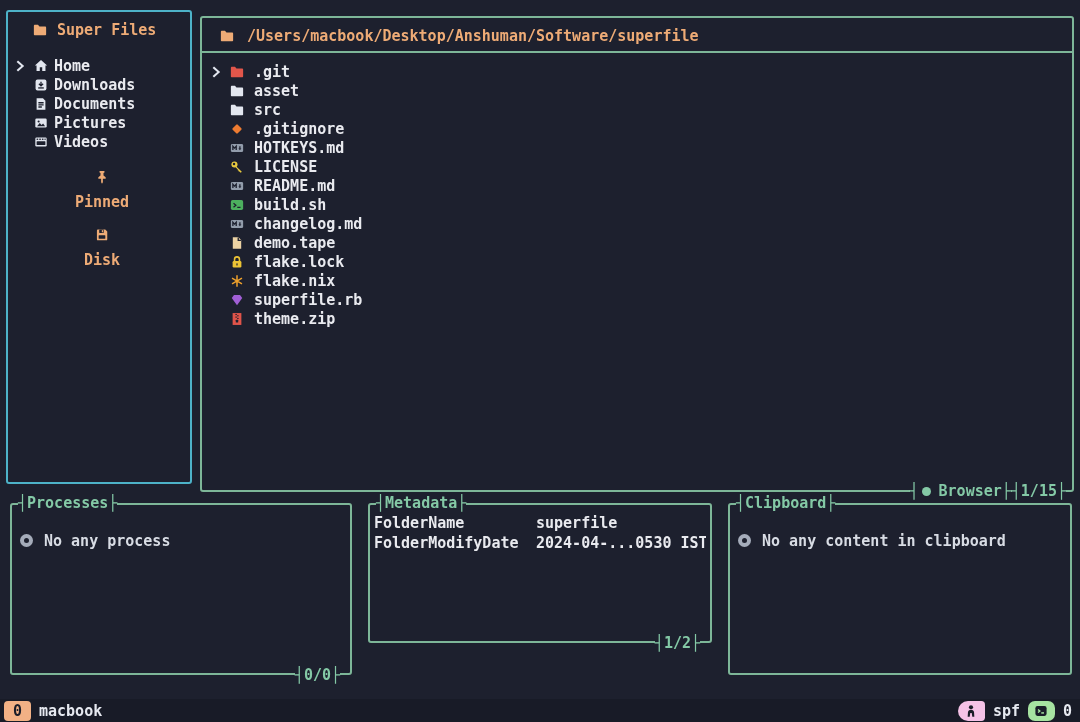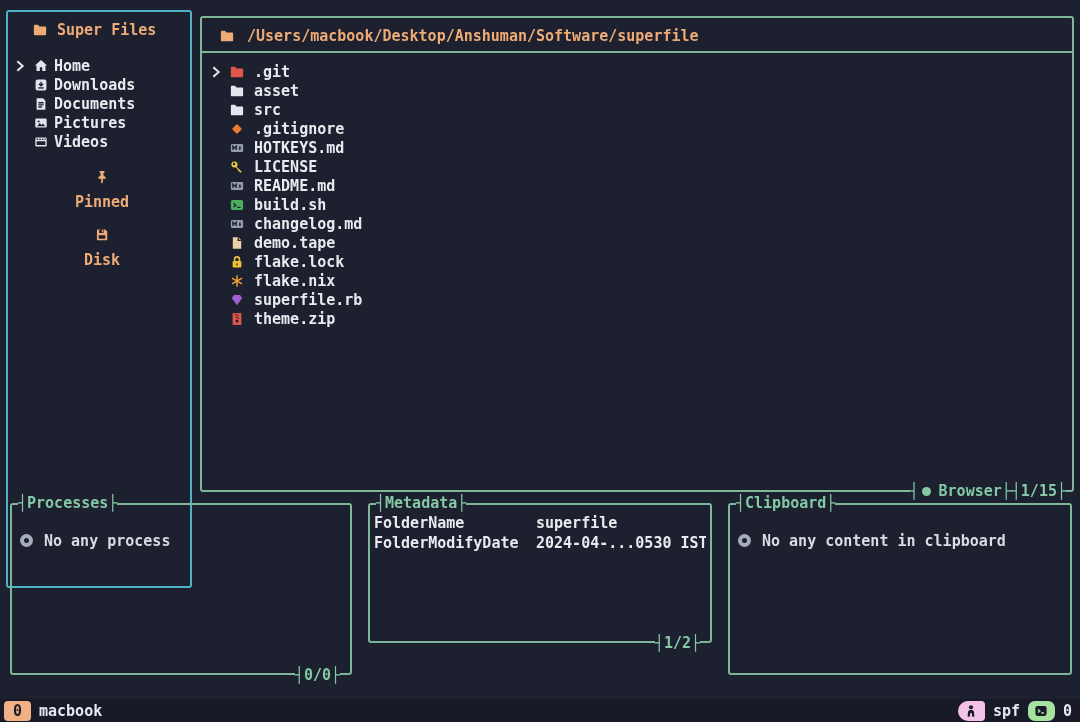--- a/index.html
+++ b/index.html
@@ -20,21 +20,21 @@
     font-family: "DejaVu Sans Mono", "DejaVu Sans", monospace;
     font-weight: bold; font-size: 15px; color: var(--text);
   }
   .ic { display: inline-flex; align-items: center; justify-content: center; }
   .ic svg { display: block; }
   .bgs { stroke: var(--bg); stroke-width: 1.5; fill: none; }
   .bgf { fill: var(--bg); stroke: none; }
 
   
   .sidebar {
-    position: absolute; left: 6px; top: 10px; width: 186px; height: 578px;
+    position: absolute; left: 6px; top: 10px; width: 186px; height: 474px;
     border: 2px solid var(--cyan); border-radius: 3px;
   }
   .side-title {
     position: absolute; top: 8px; left: 25px; height: 19px;
     display: flex; align-items: center; gap: 10px; color: var(--orange);
   }
   .nav { position: absolute; top: 44px; left: 0; right: 0; }
   .row { display: flex; align-items: center; height: 19px; }
   .cur { width: 18px; padding-left: 3px; display: flex; align-items: center; color: var(--orange); }
   .row:not(.active) .cur svg { visibility: hidden; }

